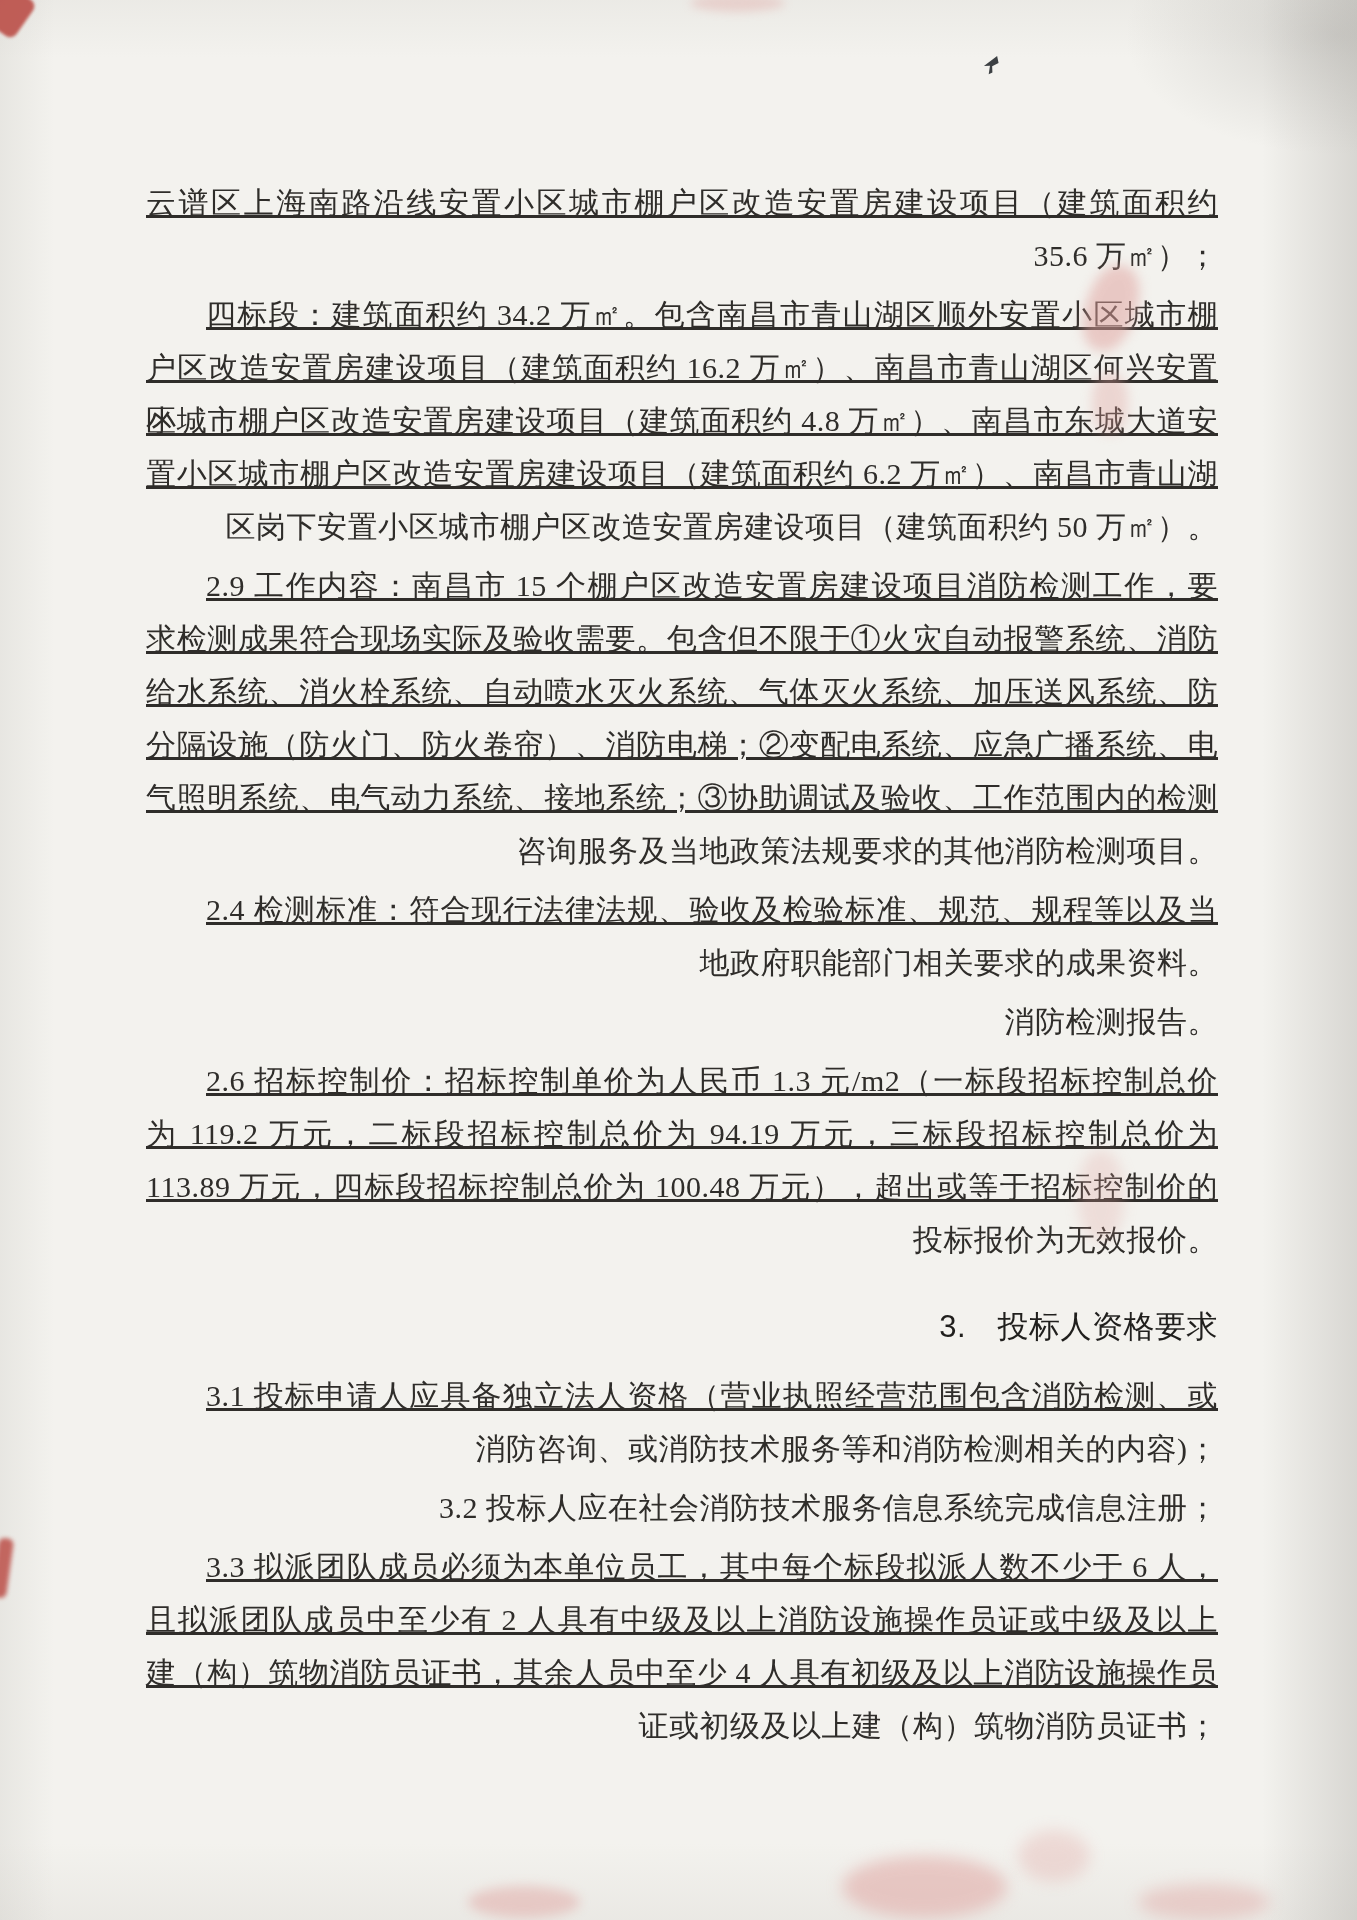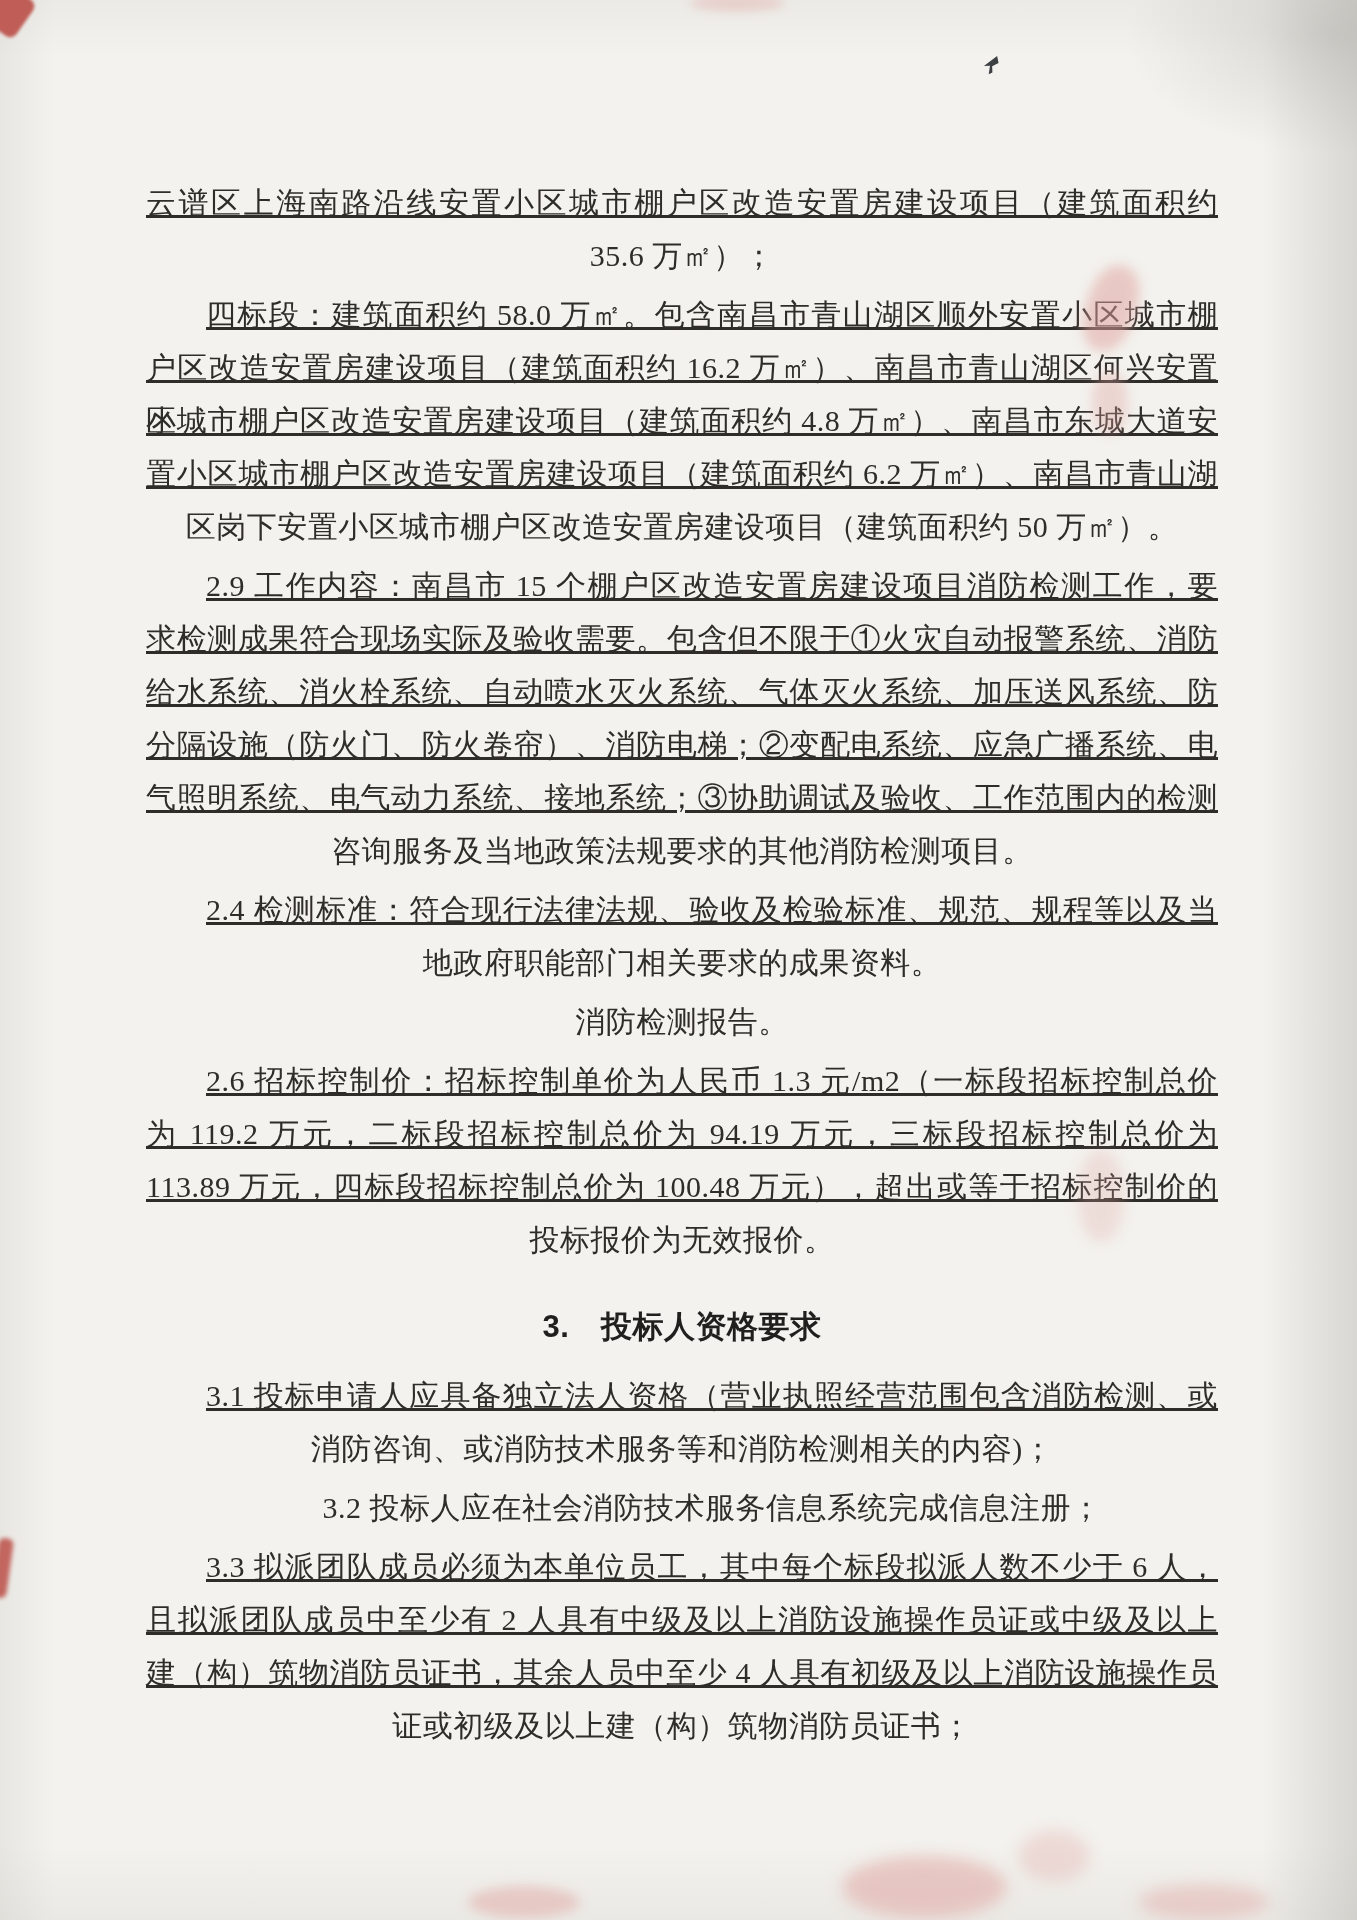--- a/index.html
+++ b/index.html
@@ -17,34 +17,34 @@
       var(--paper,#f3f2ee);
   }
   .doc{
     position:absolute;left:146px;top:176px;width:1072px;
     color:var(--ink,#2f2d2a);
   }
   .block{margin:0;}
   .block + .block{margin-top:6px;}
   .line{
     font-size:30px;line-height:53px;height:53px;
-    text-align:center;white-space:nowrap;
+    text-align:right;white-space:nowrap;
     letter-spacing:0.5px;
   }
   .line.fill{
     white-space:normal;
     text-align:justify;
     text-align-last:justify;
     text-decoration:underline;
   }
   .line.indent{text-indent:60px;}
   .block.heading{
     margin-top:34px;margin-bottom:16px;
     font-family:"Liberation Sans","DejaVu Sans",sans-serif;
-    font-weight:bold;color:#201f1d;
+    font-weight:normal;color:#201f1d;
   }
   .block.heading .line{font-size:31px;}
   
   .artifact{position:absolute;pointer-events:none;}
   .a-corner-tl{left:-8px;top:-10px;width:36px;height:44px;background:var(--mark,#b9463f);transform:rotate(35deg);border-radius:8px;opacity:.85;filter:blur(1.5px);}
   .a-top-smudge{left:690px;top:-6px;width:95px;height:18px;background:var(--smudge,#dfa09c);opacity:.35;border-radius:50%;filter:blur(5px);}
   .a-right-1{left:1086px;top:264px;width:50px;height:88px;background:var(--smudge,#dfa09c);opacity:.5;border-radius:45%;transform:rotate(18deg);filter:blur(6px);}
   .a-right-2{left:1092px;top:372px;width:36px;height:62px;background:var(--smudge,#dfa09c);opacity:.35;border-radius:45%;filter:blur(6px);}
   .a-right-3{left:1078px;top:1150px;width:46px;height:92px;background:var(--smudge,#dfa09c);opacity:.25;border-radius:45%;filter:blur(7px);}
   .a-left-red{left:-5px;top:1538px;width:15px;height:60px;background:var(--mark,#b9463f);opacity:.8;transform:rotate(8deg);border-radius:6px;filter:blur(2px);}
@@ -61,21 +61,21 @@
 <body>
 
 <div class="page">
 
   <div class="doc">
       <div class="block body">
         <div class="line fill">云谱区上海南路沿线安置小区城市棚户区改造安置房建设项目（建筑面积约</div>
         <div class="line">35.6 万㎡）；</div>
       </div>
       <div class="block body">
-        <div class="line indent fill">四标段：建筑面积约 58.0 万㎡。包含南昌市青山湖区顺外安置小区城市棚</div>
+        <div class="line indent fill">四标段：建筑面积约 34.2 万㎡。包含南昌市青山湖区顺外安置小区城市棚</div>
         <div class="line fill">户区改造安置房建设项目（建筑面积约 16.2 万㎡）、南昌市青山湖区何兴安置小</div>
         <div class="line fill">区城市棚户区改造安置房建设项目（建筑面积约 4.8 万㎡）、南昌市东城大道安</div>
         <div class="line fill">置小区城市棚户区改造安置房建设项目（建筑面积约 6.2 万㎡）、南昌市青山湖</div>
         <div class="line">区岗下安置小区城市棚户区改造安置房建设项目（建筑面积约 50 万㎡）。</div>
       </div>
       <div class="block body">
         <div class="line indent fill">2.9 工作内容：南昌市 15 个棚户区改造安置房建设项目消防检测工作，要</div>
         <div class="line fill">求检测成果符合现场实际及验收需要。包含但不限于①火灾自动报警系统、消防</div>
         <div class="line fill">给水系统、消火栓系统、自动喷水灭火系统、气体灭火系统、加压送风系统、防</div>
         <div class="line fill">分隔设施（防火门、防火卷帘）、消防电梯；②变配电系统、应急广播系统、电</div>

